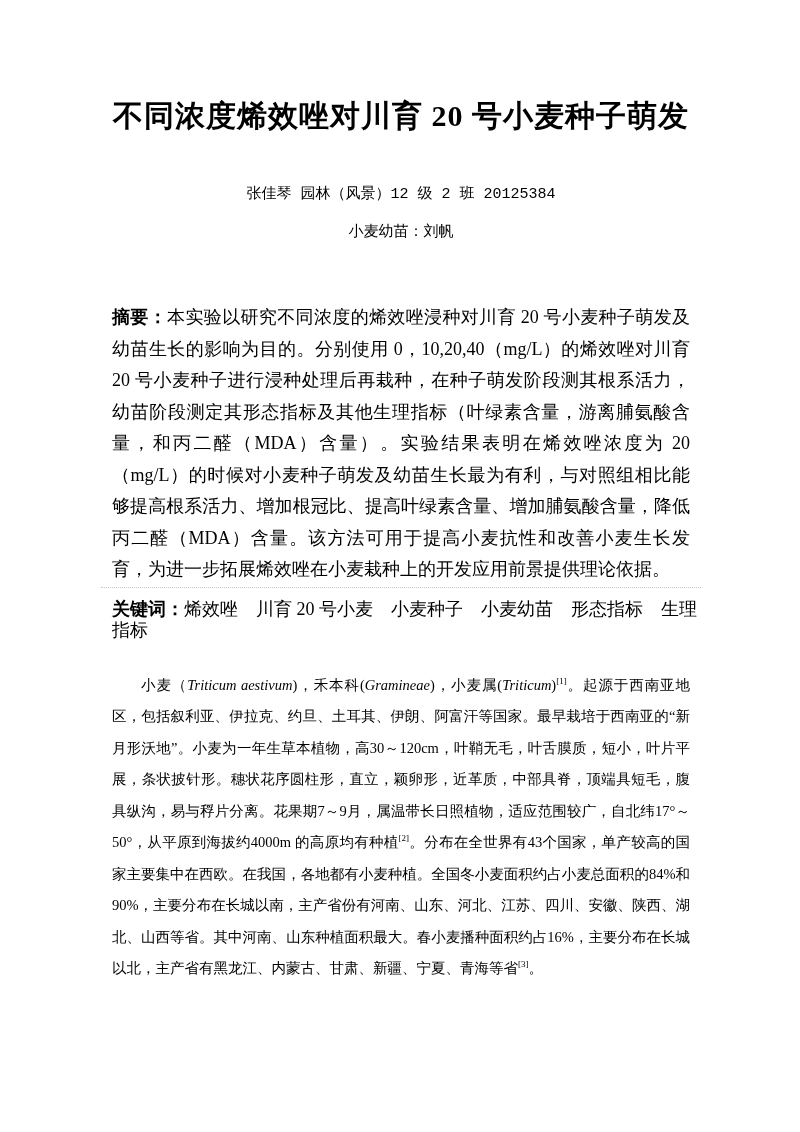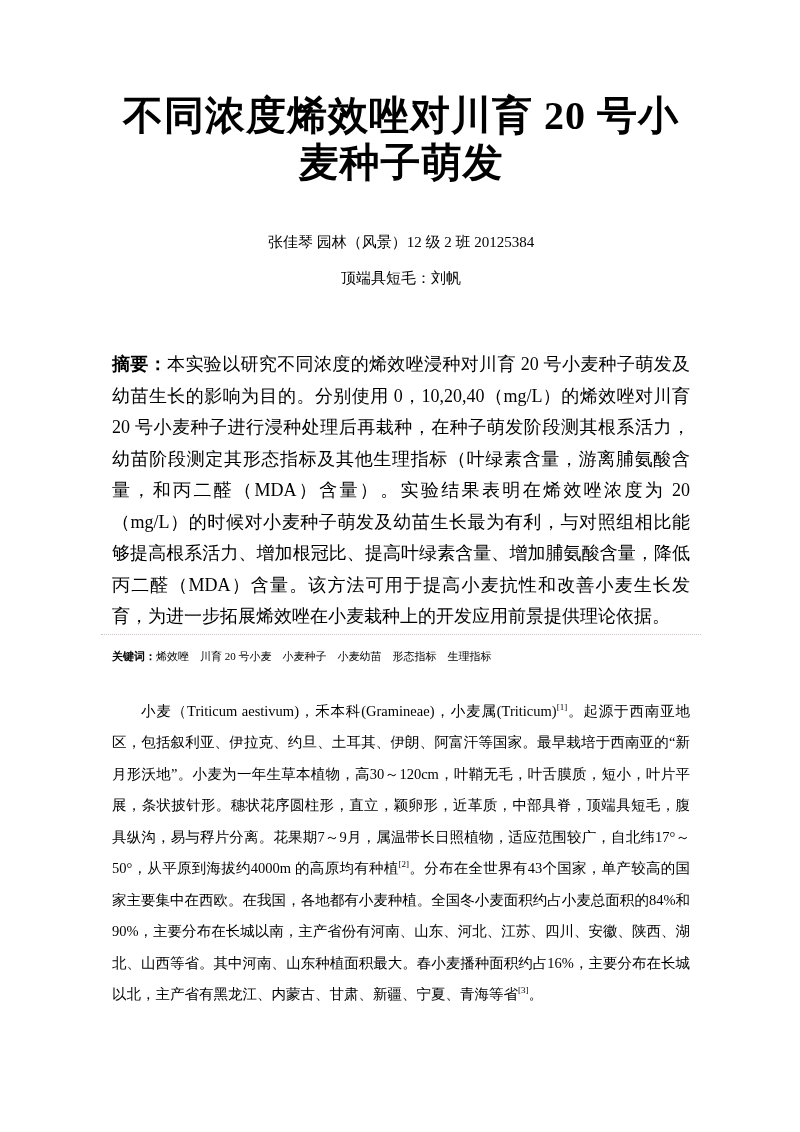--- a/index.html
+++ b/index.html
@@ -15,76 +15,76 @@
   .content {
     position: absolute;
     left: 112px;
     top: 0;
     width: 578px;
   }
   .doc-title {
     padding-top: 92px;
     text-align: center;
     font-weight: 700;
-    font-size: 40px;
+    font-size: 30px;
     line-height: 47px;
     letter-spacing: 1px;
   }
   .byline {
     text-align: center;
     font-size: 15px;
     line-height: 20px;
   }
-  .author-line { margin: 46px 0 0 0; }
+  .author-line { margin: 46px 0 0 0; font-family: Liberation Mono, monospace; }
   .advisor-line { margin: 16px 0 0 0; }
   .abstract {
     margin: 61px 0 0 0;
     font-size: 18px;
     line-height: 31.5px;
     text-align: justify;
   }
   .lbl {
     font-weight: 700;
     font-family: "Liberation Sans", "DejaVu Sans", sans-serif;
   }
   .keywords {
     margin: 1px 0 0 -11px;
     width: 600px;
     border-top: 1px dotted #cfc4c4;
     padding: 11px 0 0 11px;
     box-sizing: border-box;
-    font-size: 11px;
+    font-size: 18px;
     line-height: 21px;
   }
   .body-par {
     margin: 29px 0 0 0;
     font-size: 14.5px;
     line-height: 31.5px;
     text-align: justify;
     text-indent: 2em;
   }
-  .lat { }
+  .lat { font-style: italic; }
   sup {
     font-size: 9px;
     line-height: 0;
     vertical-align: super;
   }
 </style>
 </head>
 <body>
 
 <div class="page">
   <div class="content">
 
     <div class="doc-title">
       <div>不同浓度烯效唑对川育 20 号小麦种子萌发</div>
     </div>
 
     <p class="byline author-line">张佳琴 园林（风景）12 级 2 班 20125384</p>
-    <p class="byline advisor-line">顶端具短毛：刘帆</p>
+    <p class="byline advisor-line">小麦幼苗：刘帆</p>
 
     <p class="abstract"><span class="lbl">摘要：</span><span>本实验以研究不同浓度的烯效唑浸种对川育 20 号小麦种子萌发及幼苗生长的影响为目的。分别使用 0，10,20,40（mg/L）的烯效唑对川育 20 号小麦种子进行浸种处理后再栽种，在种子萌发阶段测其根系活力，幼苗阶段测定其形态指标及其他生理指标（叶绿素含量，游离脯氨酸含量，和丙二醛（MDA）含量）。实验结果表明在烯效唑浓度为 20（mg/L）的时候对小麦种子萌发及幼苗生长最为有利，与对照组相比能够提高根系活力、增加根冠比、提高叶绿素含量、增加脯氨酸含量，降低丙二醛（MDA）含量。该方法可用于提高小麦抗性和改善小麦生长发育，为进一步拓展烯效唑在小麦栽种上的开发应用前景提供理论依据。</span></p>
 
     <div class="keywords"><span class="lbl">关键词：</span><span>烯效唑　川育 20 号小麦　小麦种子　小麦幼苗　形态指标　生理指标</span></div>
 
     <p class="body-par"><span>小麦（</span><span class="lat">Triticum aestivum</span><span>)，禾本科(</span><span class="lat">Gramineae</span><span>)，小麦属(</span><span class="lat">Triticum</span><span>)</span><sup>[1]</sup><span>。起源于西南亚地区，包括叙利亚、伊拉克、约旦、土耳其、伊朗、阿富汗等国家。最早栽培于西南亚的“新月形沃地”。小麦为一年生草本植物，高30～120cm，叶鞘无毛，叶舌膜质，短小，叶片平展，条状披针形。穗状花序圆柱形，直立，颖卵形，近革质，中部具脊，顶端具短毛，腹具纵沟，易与稃片分离。花果期7～9月，属温带长日照植物，适应范围较广，自北纬17°～50°，从平原到海拔约4000m 的高原均有种植</span><sup>[2]</sup><span>。分布在全世界有43个国家，单产较高的国家主要集中在西欧。在我国，各地都有小麦种植。全国冬小麦面积约占小麦总面积的84%和90%，主要分布在长城以南，主产省份有河南、山东、河北、江苏、四川、安徽、陕西、湖北、山西等省。其中河南、山东种植面积最大。春小麦播种面积约占16%，主要分布在长城以北，主产省有黑龙江、内蒙古、甘肃、新疆、宁夏、青海等省</span><sup>[3]</sup><span>。</span></p>
 
   </div>
 </div>
 

